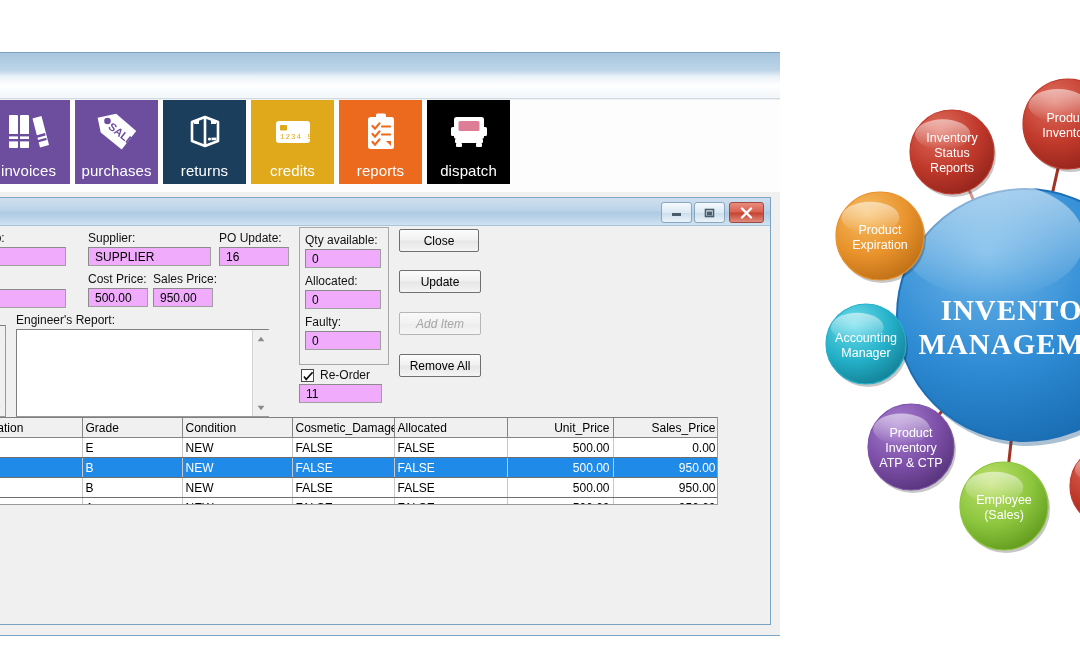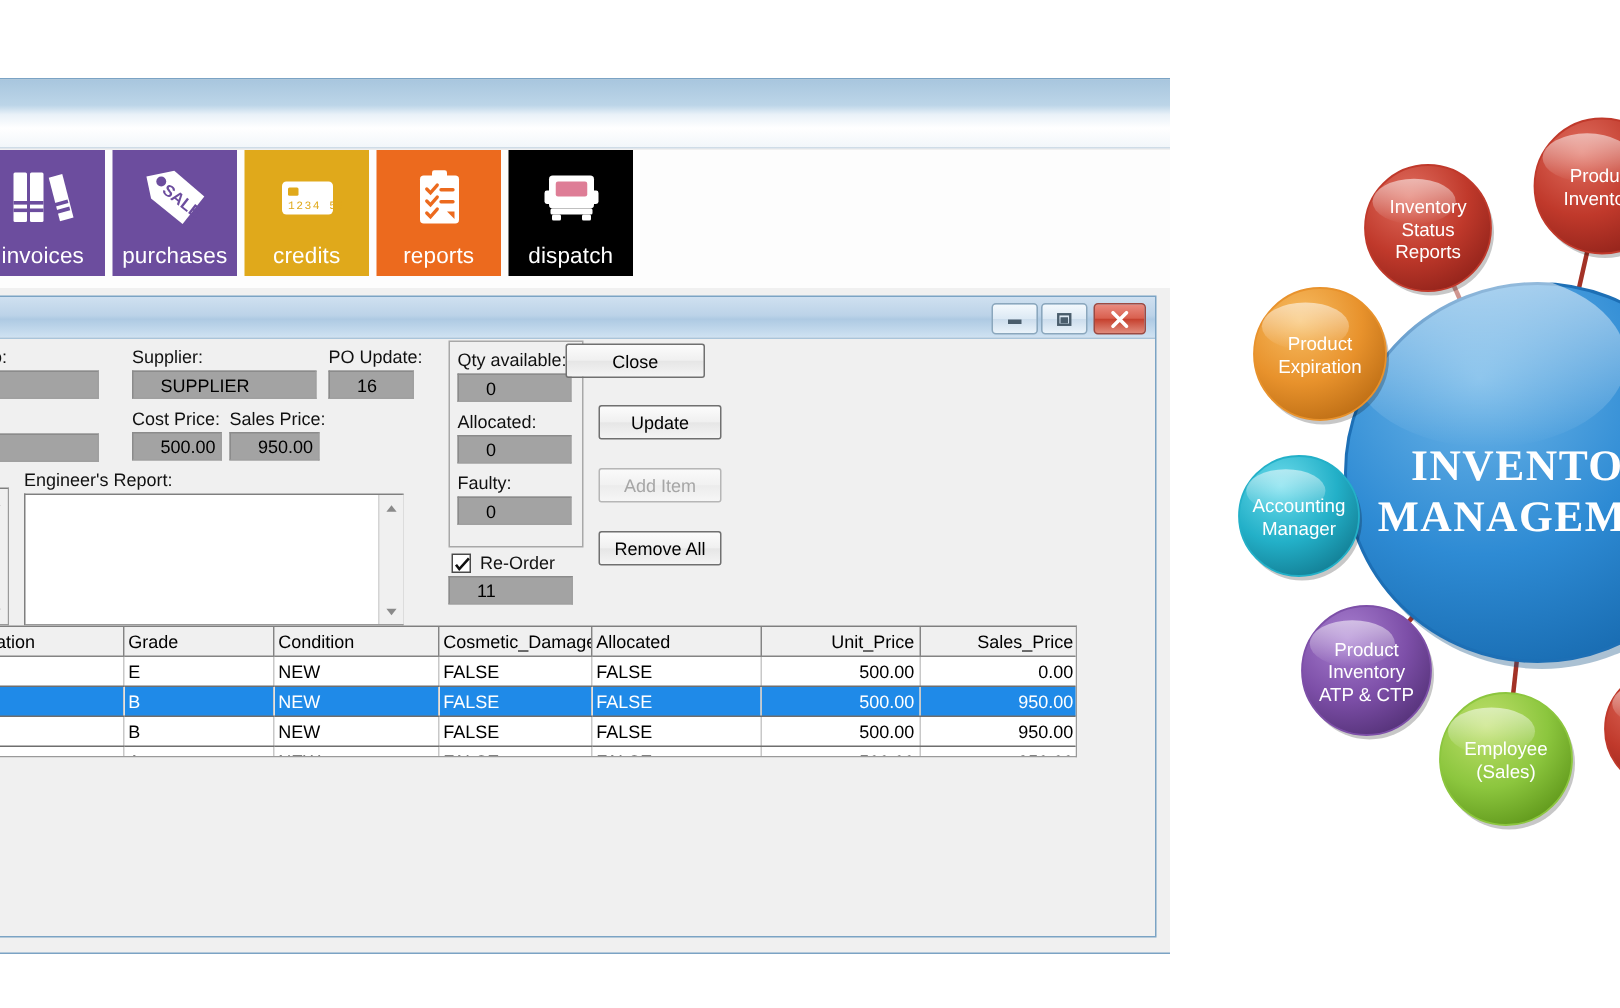--- a/index.html
+++ b/index.html
@@ -83,37 +83,37 @@
   #child-body { position:absolute; left:0; top:29px; right:0; bottom:0; background:#f0f0f0; }
 
   
   .flabel {
     position:absolute; font-size:12px; color:#111;
     font-family:"Liberation Sans", sans-serif; white-space:nowrap;
   }
   .ftext {
     position:absolute; box-sizing:border-box;
     border:1px solid #a0a0a0; border-top-color:#8b8b8b; border-left-color:#8b8b8b;
-    background:#a3a3a3; font-size:12px; color:#000;
+    background:#f0abfc; font-size:12px; color:#000;
     font-family:"Liberation Sans", sans-serif;
-    padding:1px 18px; line-height:16px; white-space:nowrap; overflow:hidden;
+    padding:1px 6px; line-height:16px; white-space:nowrap; overflow:hidden;
   }
   .fbox {
     position:absolute; box-sizing:border-box;
     border:1px solid #a8a8a8; background:#f0f0f0;
   }
   .fbtn {
     position:absolute; box-sizing:border-box;
     border:1px solid #707070; border-radius:2px;
     background: linear-gradient(to bottom,#fcfcfc 0%,#f0f0f0 48%,#e6e6e6 52%,#f4f4f4 100%);
     font-size:12px; color:#000; font-family:"Liberation Sans", sans-serif;
     display:flex;align-items:center;justify-content:center;
   }
   .fbtn.disabled { color:#a6a6a6; border-color:#b6b6b6;
-    background: linear-gradient(to bottom,#fafafa 0%,#f1f1f1 50%,#ececec 51%,#f6f6f6 100%); }
+    background: linear-gradient(to bottom,#fafafa 0%,#f1f1f1 50%,#ececec 51%,#f6f6f6 100%); font-style: italic; }
 
   .chk { position:absolute; width:13px; height:13px; box-sizing:border-box;
          border:1px solid #4a4a4a; background:#fff; }
   .chk svg { position:absolute; left:1px; top:1px; }
 
   
   .farea {
     position:absolute; box-sizing:border-box;
     border:1px solid #9a9a9a; border-top-color:#7f7f7f; border-left-color:#7f7f7f;
     background:#ffffff;
@@ -186,20 +186,37 @@
             <svg width="46" height="44" viewBox="0 0 46 44">
               <g>
                 <path d="M7 4 L26 4 L42 25 L24 40 L7 19 Z" fill="#ffffff" transform="rotate(-12 23 22)"></path>
         <circle cx="13.5" cy="11" r="3.3" fill="#6c4d9e"></circle>
         <text x="25" y="27" fill="#6c4d9e" font-family="'Liberation Sans',sans-serif" font-size="11" font-weight="bold" transform="rotate(38 25 27)" text-anchor="middle">SALE</text>
               </g>
             </svg>
           </div>
           <span class="tlabel">purchases</span>
         </div>
+        <div class="tile" style="background: rgb(27, 62, 92);">
+          <div class="ticon">
+            <svg width="46" height="44" viewBox="0 0 46 44">
+              <g fill="none" stroke="#ffffff" stroke-width="2.6" stroke-linejoin="round">
+        <path d="M10 12 L23 7 L36 12 L36 31 L23 36 L10 31 Z"></path>
+                <path d="M23 7 L23 36"></path>
+        </g>
+              <g fill="#ffffff">
+                <rect x="12" y="10" width="5" height="4"></rect>
+                <rect x="29" y="10" width="5" height="4"></rect>
+        <circle cx="27.5" cy="29" r="1.6"></circle>
+                <rect x="29.5" y="27.6" width="5" height="2.6"></rect>
+              </g>
+            </svg>
+          </div>
+          <span class="tlabel">returns</span>
+        </div>
         <div class="tile" style="background: rgb(224, 169, 27);">
           <div class="ticon">
             <svg width="46" height="44" viewBox="0 0 46 44">
               <g>
                 <rect x="6" y="11" width="34" height="22" rx="3" fill="#ffffff"></rect>
         <rect x="10" y="15" width="7" height="5.5" rx="1" fill="#e0a91b"></rect>
         <text x="10" y="29" fill="#e0a91b" font-family="'Liberation Mono',monospace" font-size="7.5" letter-spacing="1">1234 567</text>
               </g>
             </svg>
           </div>
@@ -280,21 +297,21 @@
             <svg width="8" height="6" viewBox="0 0 8 6">
                 <path d="M4 5.2 L0.6 0.8 L7.4 0.8 Z" fill="#8a8a8a"></path>
               </svg>
           </div>
         </div>
 
         <span class="flabel" style="left:100px; top:4px;">Supplier:</span>
         <div class="ftext" style="left:100px; top:20px; width:123px; height:19px;">SUPPLIER</div>
 
         <span class="flabel" style="left:231px; top:4px;">PO Update:</span>
-        <div class="ftext" style="left:231px; top:20px; width:57px; height:19px;">16</div>
+        <div class="ftext" style="left:231px; top:20px; width:70px; height:19px;">16</div>
 
         <span class="flabel" style="left:100px; top:45px;">Cost Price:</span>
         <div class="ftext" style="left:100px; top:61px; width:60px; height:19px;">500.00</div>
 
         <span class="flabel" style="left:165px; top:45px;">Sales Price:</span>
         <div class="ftext" style="left:165px; top:61px; width:60px; height:19px;">950.00</div>
 
         <span class="flabel" style="left:28px; top:86px;">Engineer's Report:</span>
         <div class="farea" style="left:28px; top:102px; width:253px; height:88px;"></div>
         <div class="vscroll" style="left:264px; top:103px; height:86px;">
@@ -321,21 +338,21 @@
         <div class="ftext" style="left:317px; top:104px; width:76px; height:19px;">0</div>
 
         <div class="chk" style="left:313px; top:142px;">
           <svg width="11" height="11" viewBox="0 0 11 11">
               <path d="M1 5.5 L3.2 8.4 L9.6 1.2" stroke="#111" stroke-width="1.7" fill="none"></path>
             </svg>
         </div>
         <span class="flabel" style="left:332px; top:141px;">Re-Order</span>
         <div class="ftext" style="left:311px; top:157px; width:83px; height:19px;">11</div>
 
-        <div class="fbtn" style="left:389px; top:2px; width:93px; height:23px;">Close</div>
+        <div class="fbtn" style="left:411px; top:2px; width:80px; height:23px;">Close</div>
         <div class="fbtn" style="left:411px; top:43px; width:82px; height:23px;">Update</div>
         <div class="fbtn disabled" style="left:411px; top:85px; width:82px; height:23px;">Add Item</div>
         <div class="fbtn" style="left:411px; top:127px; width:82px; height:23px;">Remove All</div>
 
         <div id="grid" style="left:-14px; top:190px; width:744px; height:88px;">
           <table>
             <colgroup>
               <col style="width:107px">
                 <col style="width:100px">
                 <col style="width:110px">

